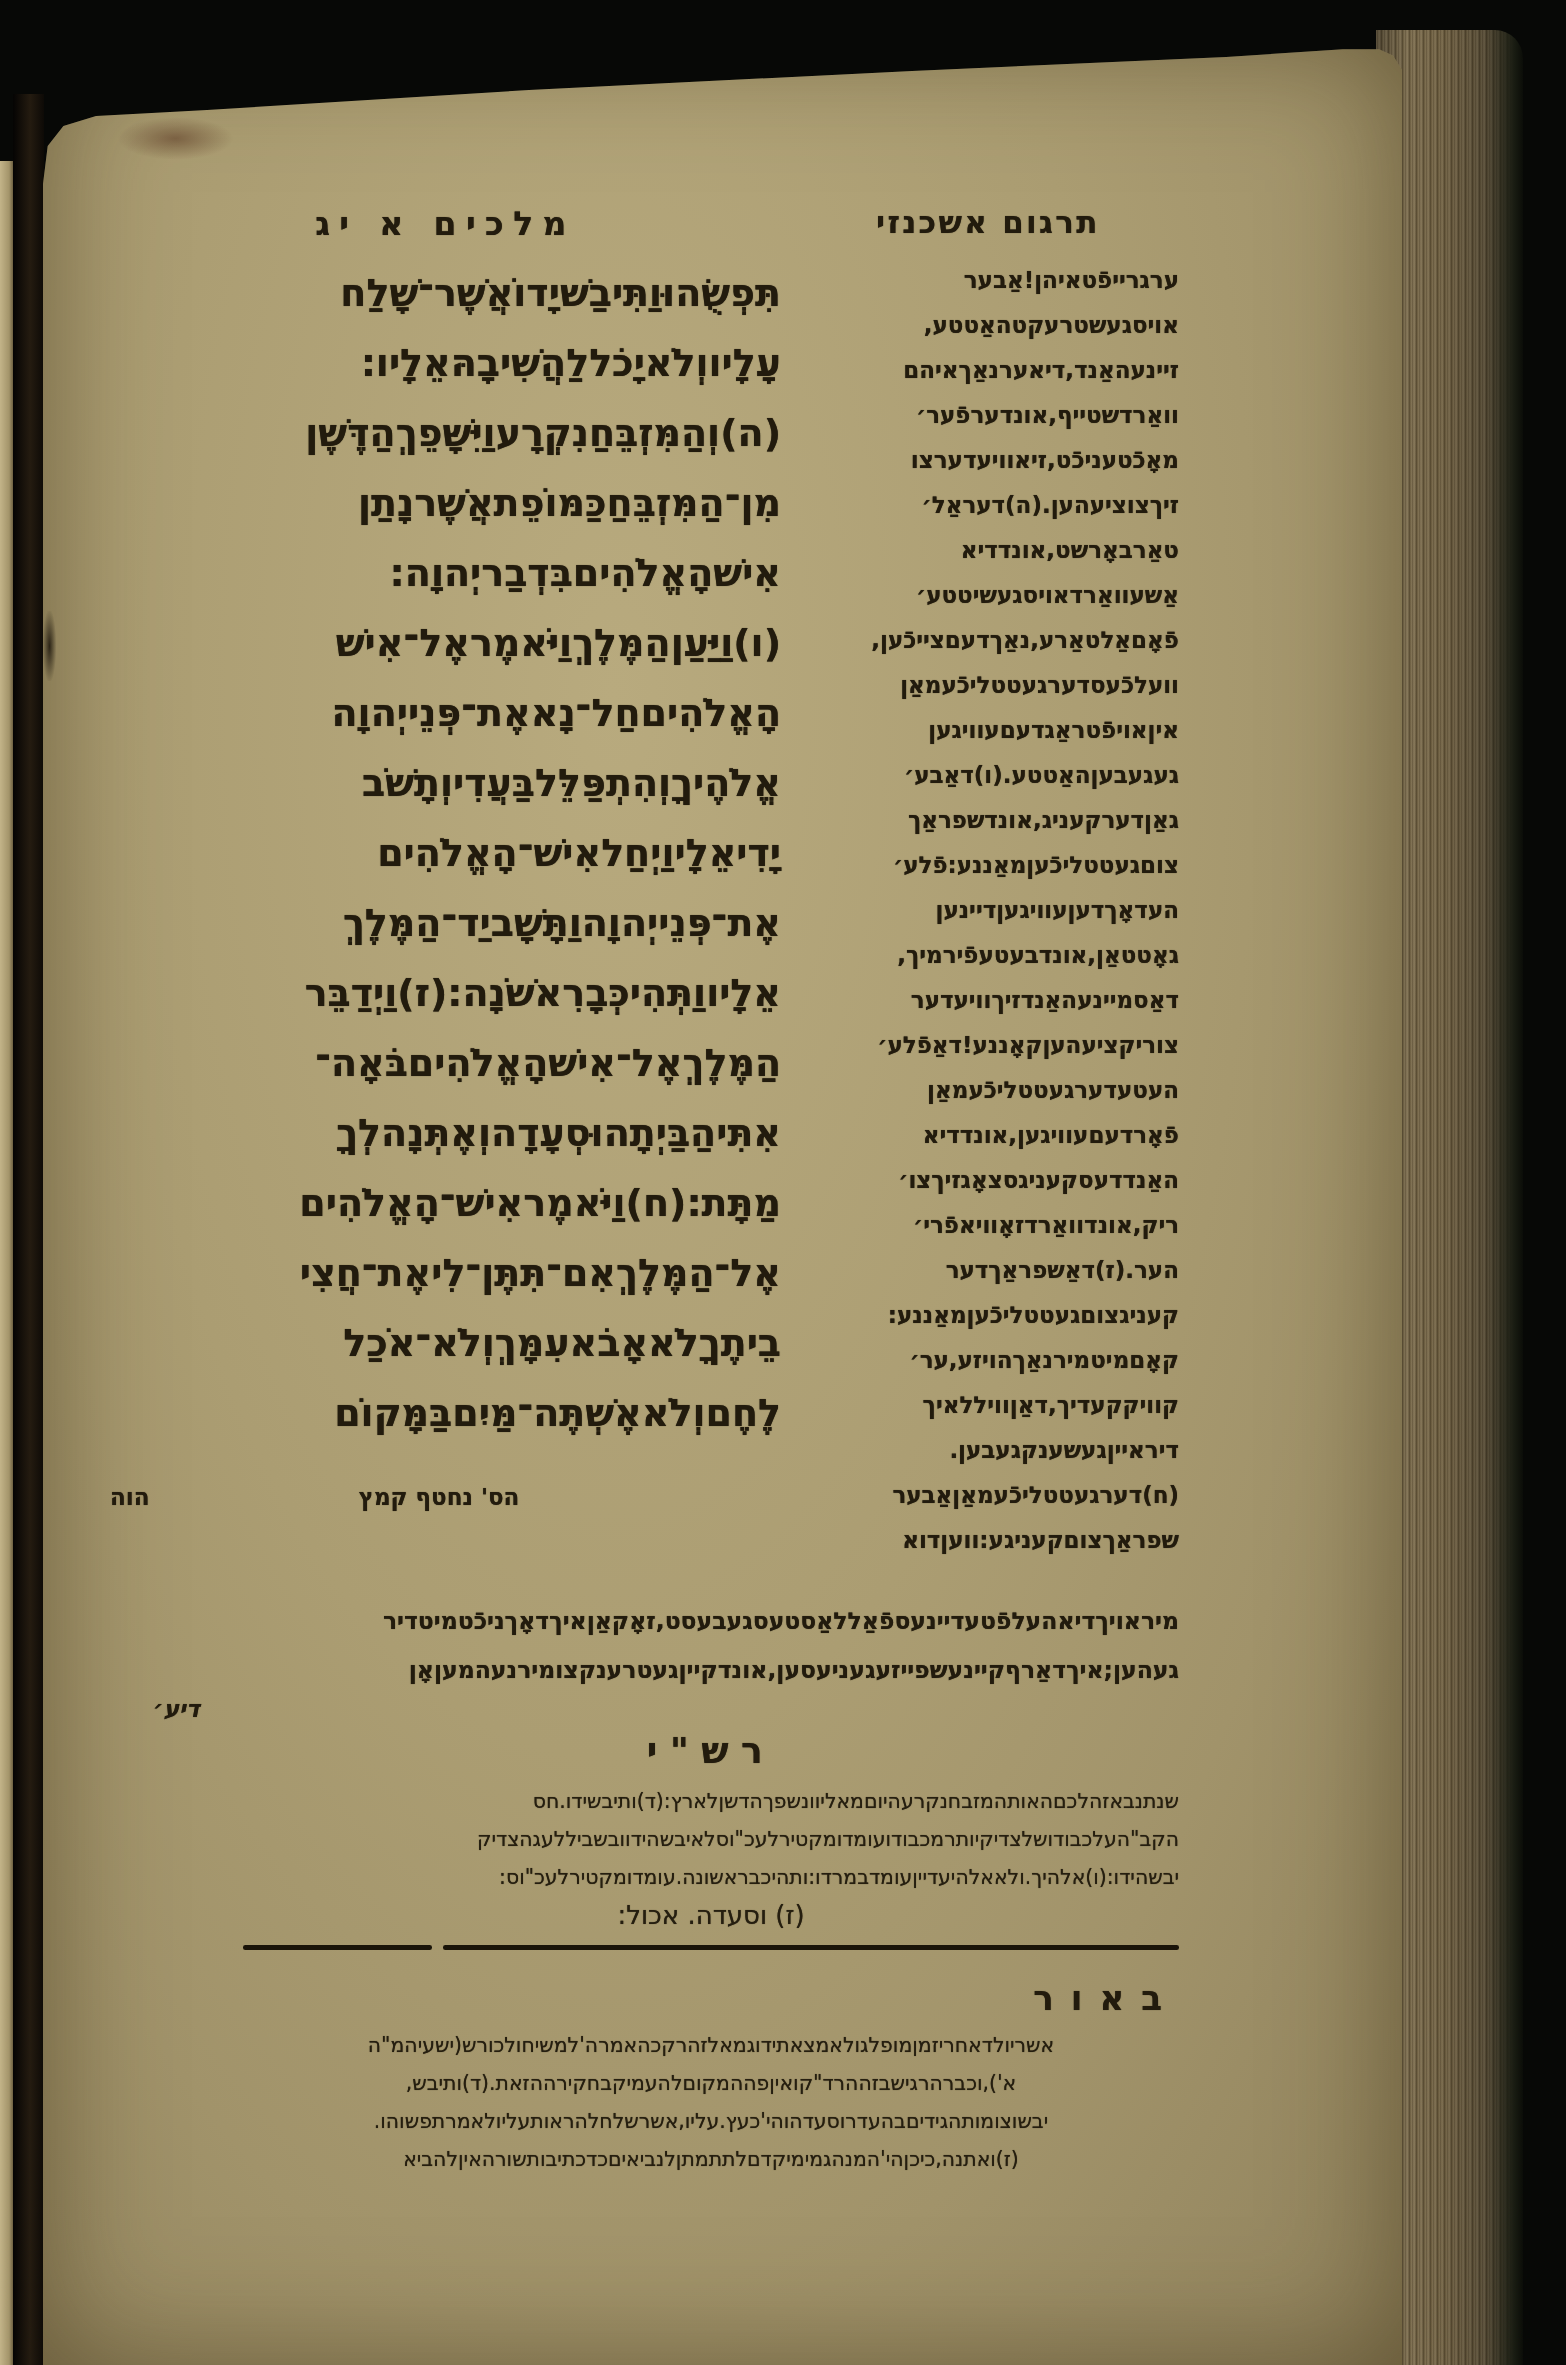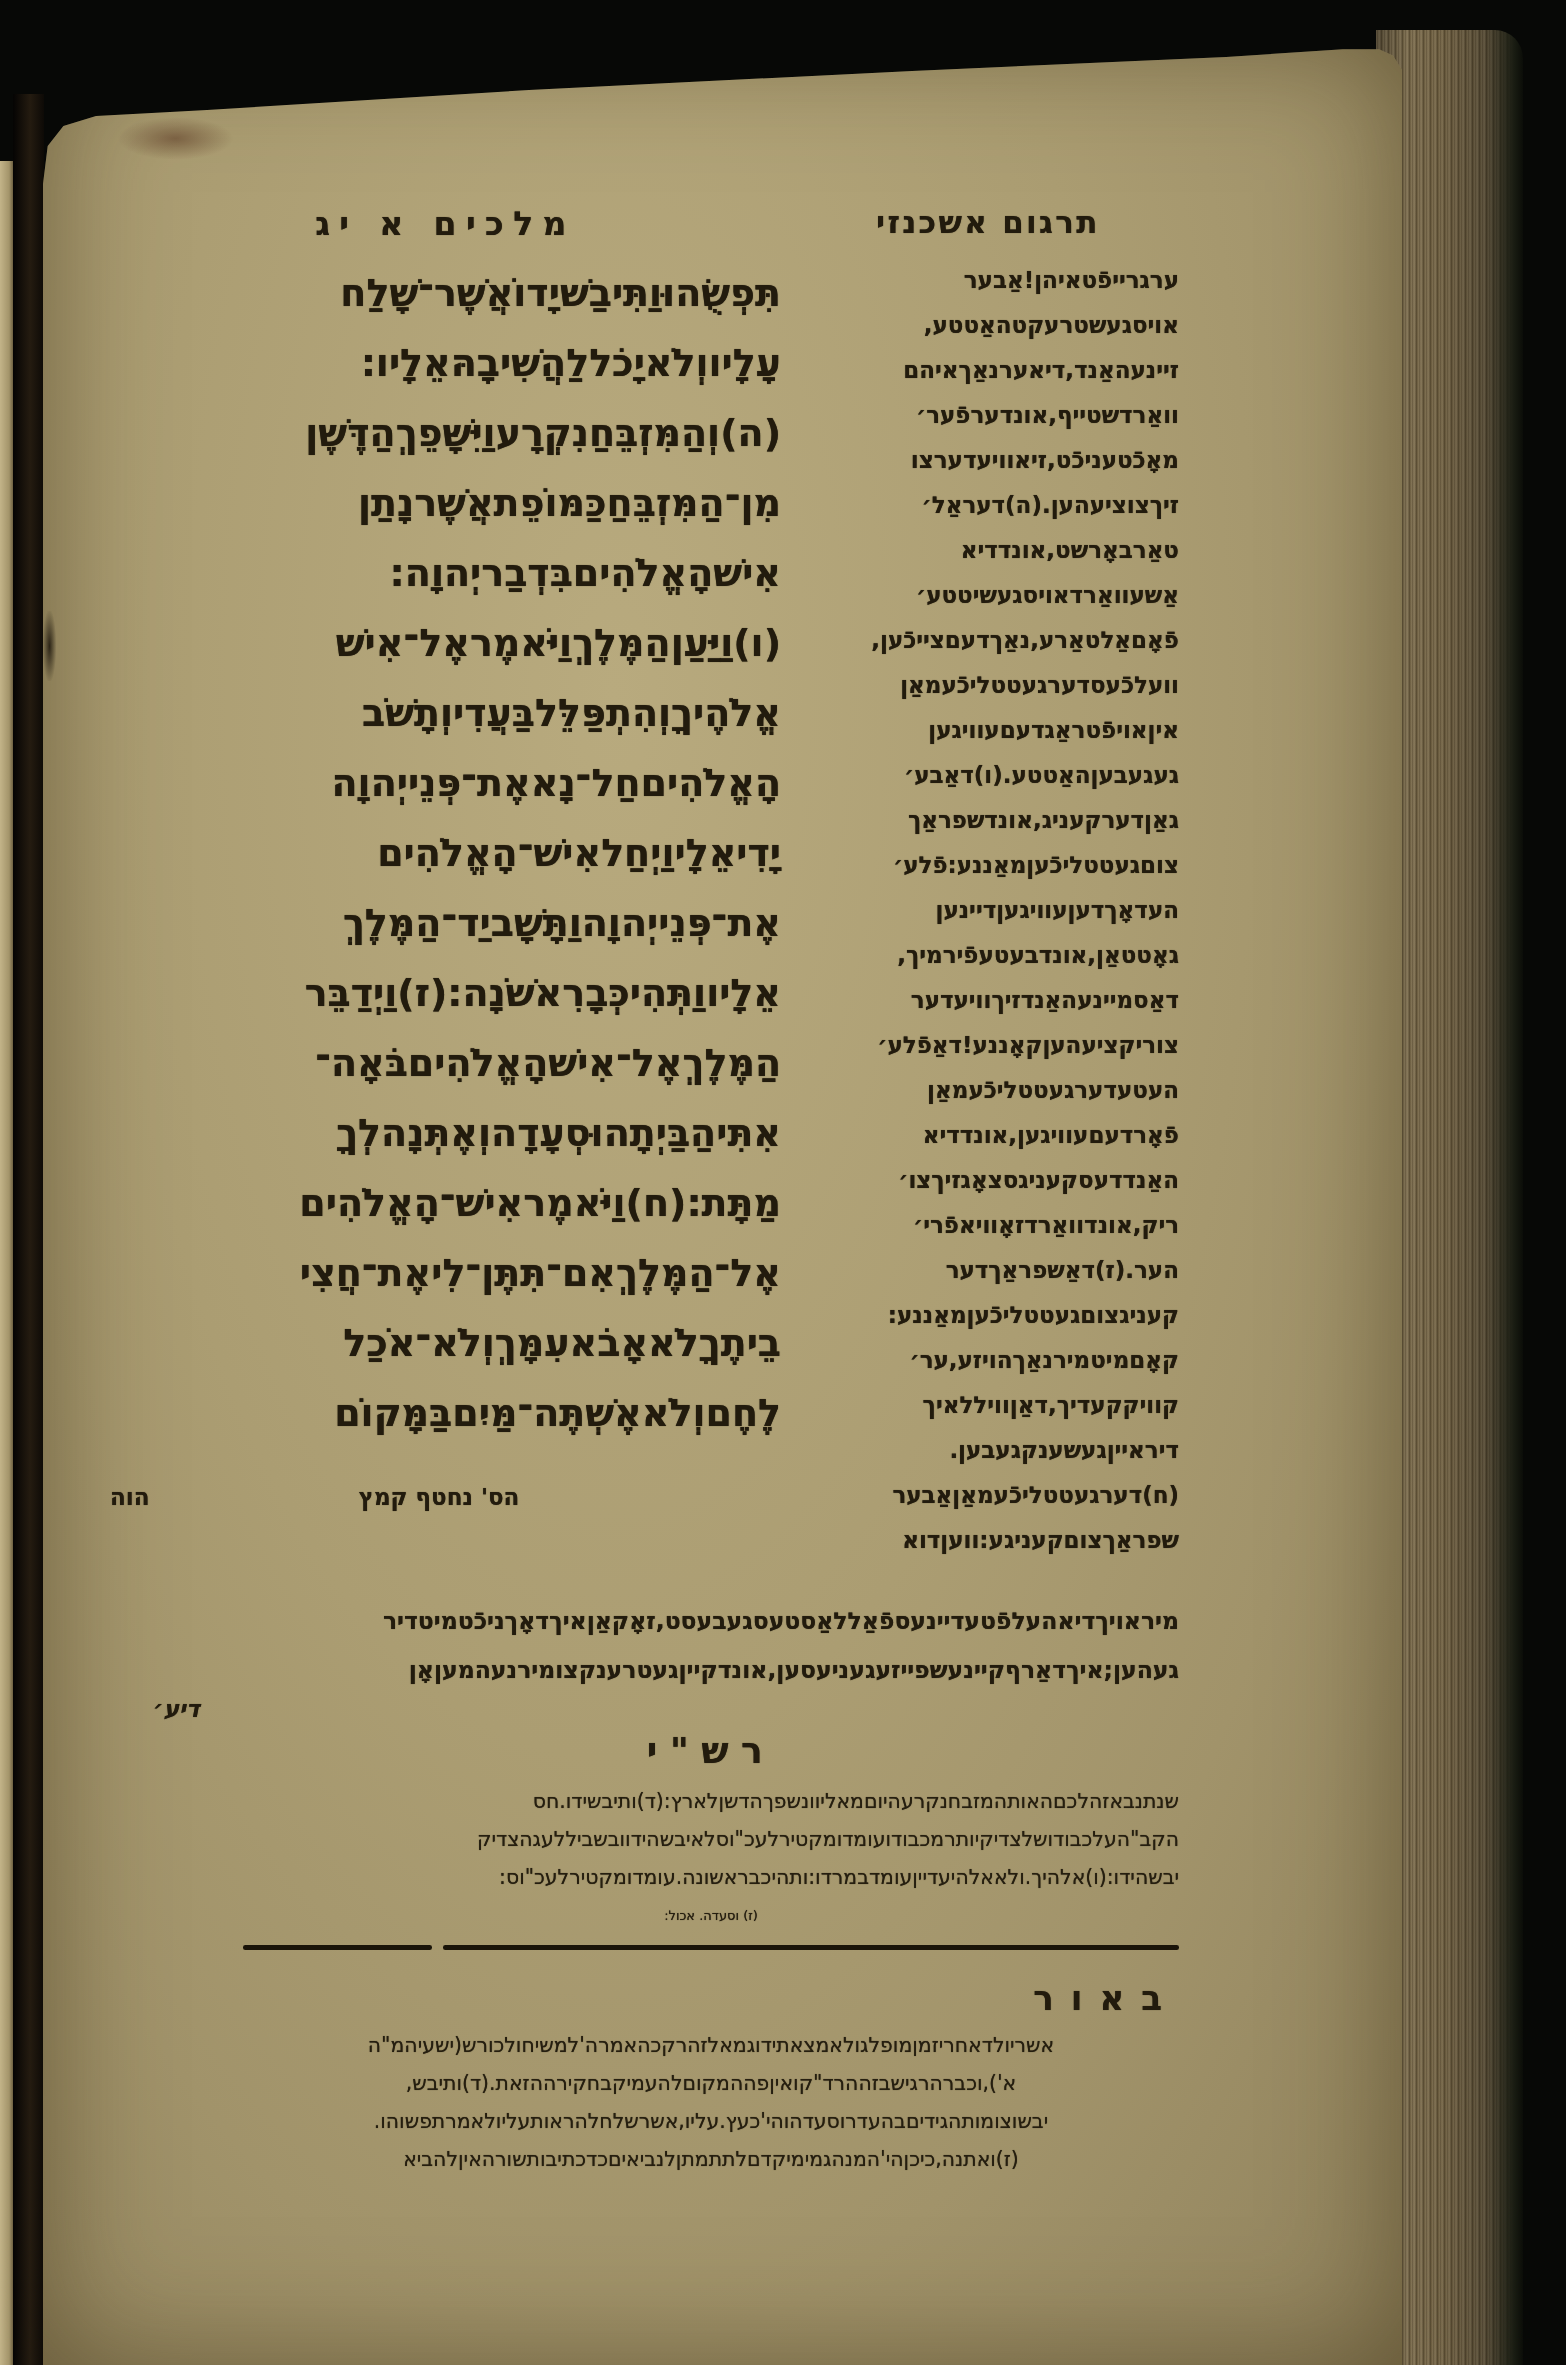--- a/index.html
+++ b/index.html
@@ -64,21 +64,21 @@
   .footnote{position:absolute;left:50%;transform:translateX(-54%);}
   .catchword{position:absolute;left:0;}
 
   .para{margin-top:34px;padding-left:133px;} 
   .pline{height:49px;line-height:49px;font-size:23.5px;font-weight:700;white-space:nowrap;}
   .para-catch{position:relative;height:34px;font-size:23.5px;font-weight:700;}
   .para-catch span{position:absolute;left:43px;top:0;font-style:italic;}
   .bottom{padding:0 0 0 133px;}
   .rashi-head{margin-top:1.6px;text-align:center;font-size:36px;font-weight:700;letter-spacing:12.5px;}
   .rline{height:38px;line-height:38px;font-size:20.4px;white-space:nowrap;color:#251e0f;}
-  .rcenter{height:39px;line-height:39px;font-size:13px;text-align:center;color:#251e0f;}
+  .rcenter{height:39px;line-height:39px;font-size:26px;text-align:center;color:#251e0f;}
   .rashi-block{margin-top:11px;}
 
   .divider{display:flex;gap:11px;margin-top:9.4px;direction:rtl;}
   .divider .d-long{width:736px;height:5.5px;background:#1a1409;border-radius:2.3px;}
   .divider .d-short{flex:1;height:5.5px;background:#1a1409;border-radius:2.3px;}
 
   .biur-head{margin-top:28px;text-align:right;font-size:34px;font-weight:700;letter-spacing:17px;}
   .biur-block{margin-top:7.8px;text-align:center;}
   .iline{height:38px;line-height:38px;font-size:20.4px;white-space:nowrap;color:#251e0f;}
 
@@ -137,22 +137,22 @@
           <div class="yline"><span>שפראַך</span><span>צום</span><span>קעניגע:</span><span>ווען</span><span>דוא</span></div>
         </div>
 
         <div class="col-bible">
           <div class="bline"><span>תִּפְשֻׂהוּ</span><span>וַתִּיבַשׁ</span><span>יָדוֹ</span><span>אֲשֶׁר־שָׁלַח</span></div>
           <div class="bline"><span>עָלָיו</span><span>וְלֹא</span><span>יָכֹל</span><span>לַהֲשִׁיבָהּ</span><span>אֵלָיו:</span></div>
           <div class="bline"><span>(ה)</span><span>וְהַמִּזְבֵּחַ</span><span>נִקְרָע</span><span>וַיִּשָּׁפֵךְ</span><span>הַדֶּשֶׁן</span></div>
           <div class="bline"><span>מִן־הַמִּזְבֵּחַ</span><span>כַּמּוֹפֵת</span><span>אֲשֶׁר</span><span>נָתַן</span></div>
           <div class="bline"><span>אִישׁ</span><span>הָאֱלֹהִים</span><span>בִּדְבַר</span><span>יְהוָה:</span></div>
           <div class="bline"><span>(ו)</span><span>וַיַּעַן</span><span>הַמֶּלֶךְ</span><span>וַיֹּאמֶר</span><span>אֶל־אִישׁ</span></div>
+          <div class="bline"><span>הָאֱלֹהִים</span><span>חַל־נָא</span><span>אֶת־פְּנֵי</span><span>יְהוָה</span></div>
           <div class="bline"><span>אֱלֹהֶיךָ</span><span>וְהִתְפַּלֵּל</span><span>בַּעֲדִי</span><span>וְתָשֹׁב</span></div>
-          <div class="bline"><span>הָאֱלֹהִים</span><span>חַל־נָא</span><span>אֶת־פְּנֵי</span><span>יְהוָה</span></div>
           <div class="bline"><span>יָדִי</span><span>אֵלָי</span><span>וַיְחַל</span><span>אִישׁ־הָאֱלֹהִים</span></div>
           <div class="bline"><span>אֶת־פְּנֵי</span><span>יְהוָה</span><span>וַתָּשָׁב</span><span>יַד־הַמֶּלֶךְ</span></div>
           <div class="bline"><span>אֵלָיו</span><span>וַתְּהִי</span><span>כְּבָרִאשֹׁנָה:</span><span>(ז)</span><span>וַיְדַבֵּר</span></div>
           <div class="bline"><span>הַמֶּלֶךְ</span><span>אֶל־אִישׁ</span><span>הָאֱלֹהִים</span><span>בֹּאָה־</span></div>
           <div class="bline"><span>אִתִּי</span><span>הַבַּיְתָה</span><span>וּסְעָדָה</span><span>וְאֶתְּנָה</span><span>לְךָ</span></div>
           <div class="bline"><span>מַתָּת:</span><span>(ח)</span><span>וַיֹּאמֶר</span><span>אִישׁ־הָאֱלֹהִים</span></div>
           <div class="bline"><span>אֶל־הַמֶּלֶךְ</span><span>אִם־תִּתֶּן־לִי</span><span>אֶת־חֲצִי</span></div>
           <div class="bline"><span>בֵיתֶךָ</span><span>לֹא</span><span>אָבֹא</span><span>עִמָּךְ</span><span>וְלֹא־אֹכַל</span></div>
           <div class="bline"><span>לֶחֶם</span><span>וְלֹא</span><span>אֶשְׁתֶּה־מַּיִם</span><span>בַּמָּקוֹם</span></div>
           <div class="notes">

